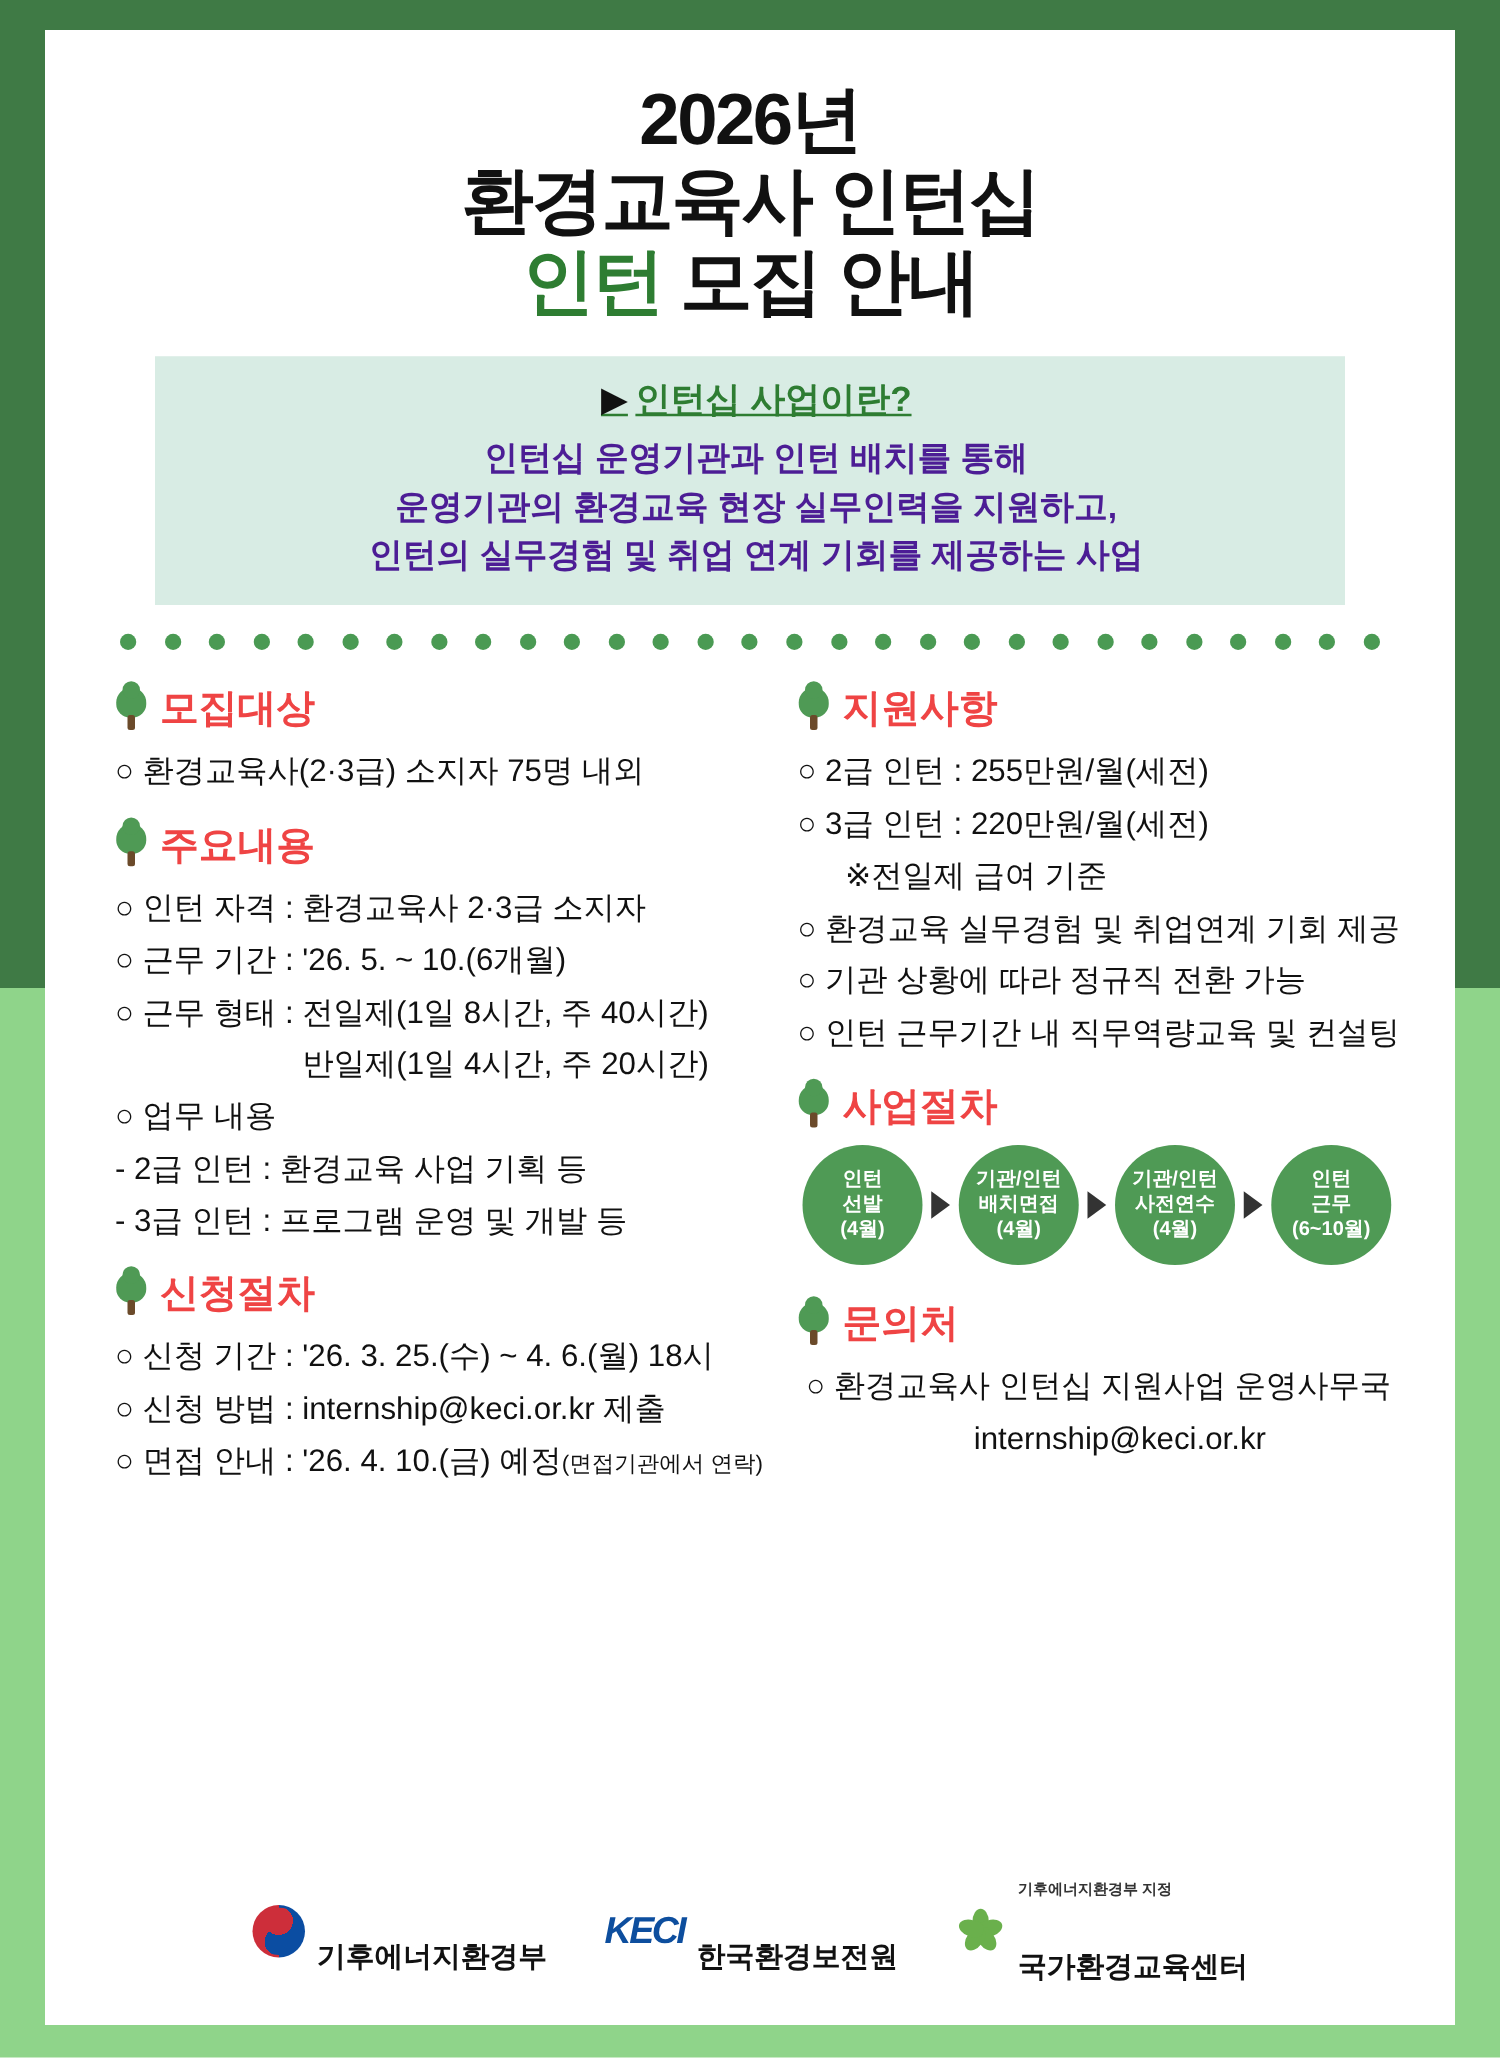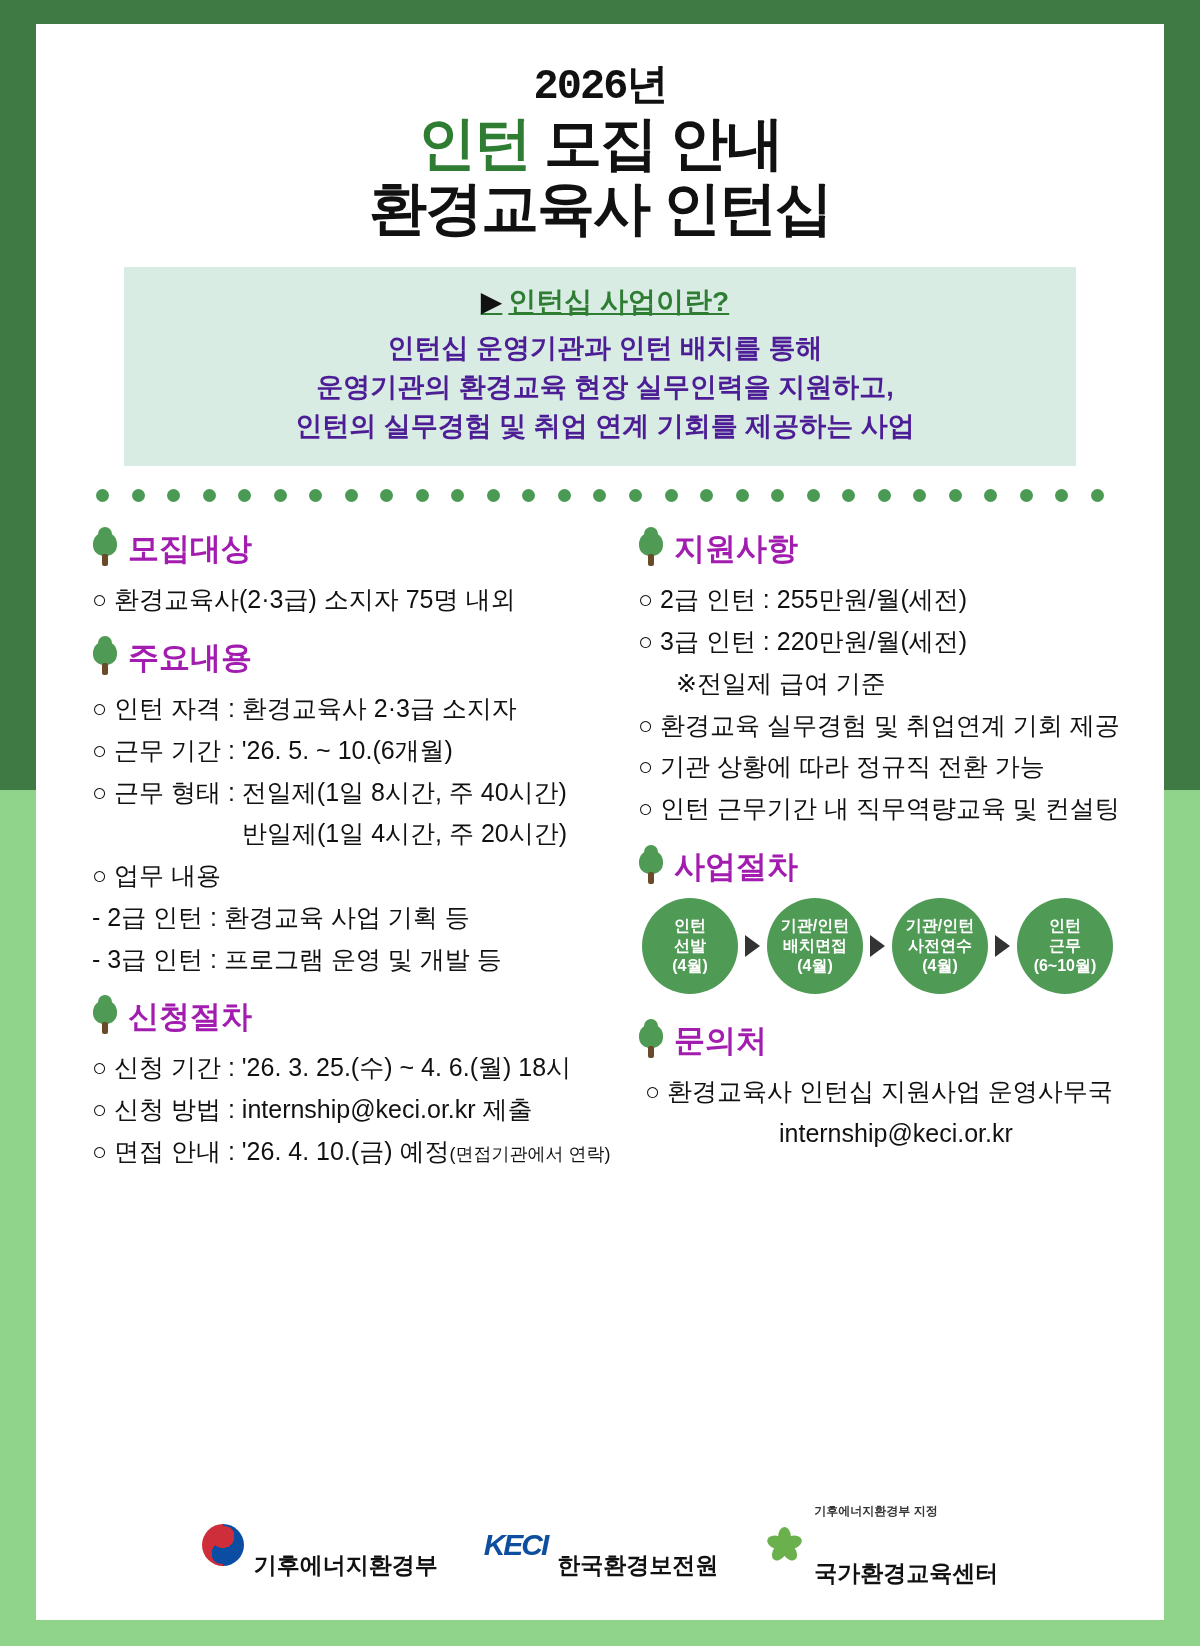--- a/index.html
+++ b/index.html
@@ -28,21 +28,21 @@
     text-align:center;
     padding-top:40px;
   }
   .title-line{
     font-weight:bold;
     font-size:62px;
     line-height:1.12;
     letter-spacing:-2px;
     color:#111111;
   }
-  .title-line.l1{font-size:42px;font-family:Liberation Mono, monospace;}
+  .title-line.l1{font-size:58px;}
   .title-line.l2{font-size:58px;}
   .title-line.l3{font-size:58px;}
   .hl-green{color:#2e7d32;}
   
   .intro-box{
     margin:26px 88px 16px 88px;
     background:#d8ece4;
     padding:16px 10px 20px 20px;
     text-align:center;
   }
@@ -78,21 +78,21 @@
     margin:26px 0 0 0;
     padding:0 56px;
     box-sizing:border-box;
   }
   .col-left{width:512px;padding-right:26px;box-sizing:border-box;}
   .vline{width:2px;background:#555;margin:4px 0 0 0;height:810px;}
   .col-right{width:520px;padding-left:34px;box-sizing:border-box;}
   .sec{margin-bottom:18px;}
   .sec-head{
     display:flex;align-items:center;
-    font-size:31px;font-weight:bold;color:#a21caf;
+    font-size:31px;font-weight:bold;color:#ef4444;
     margin-bottom:10px;
   }
   .tree{
     width:26px;height:34px;margin-right:10px;position:relative;flex:0 0 auto;
   }
   .tree .crown{
     position:absolute;left:1px;top:0;width:24px;height:24px;
     background:#4f9a55;border-radius:50% 50% 45% 45%;
   }
   .tree .crown:after{
@@ -160,24 +160,24 @@
   .logo-stack{display:flex;flex-direction:column;line-height:1.15;}
 </style>
 </head>
 <body>
 
 <div class="poster">
   <div class="sheet">
 
     <div class="title-block">
       <div class="title-line l1">2026년</div>
+      <div class="title-line l2">환경교육사 인턴십</div>
       <div class="title-line l3">
         <span class="hl-green">인턴</span><span> 모집 안내</span>
       </div>
-      <div class="title-line l2">환경교육사 인턴십</div>
     </div>
 
     <div class="intro-box">
       <div class="intro-head">
         <span class="tri">▶</span><span>인턴십 사업이란?</span>
       </div>
       <div class="intro-line">인턴십 운영기관과 인턴 배치를 통해</div>
       <div class="intro-line">운영기관의 환경교육 현장 실무인력을 지원하고,</div>
       <div class="intro-line">인턴의 실무경험 및 취업 연계 기회를 제공하는 사업</div>
     </div>

